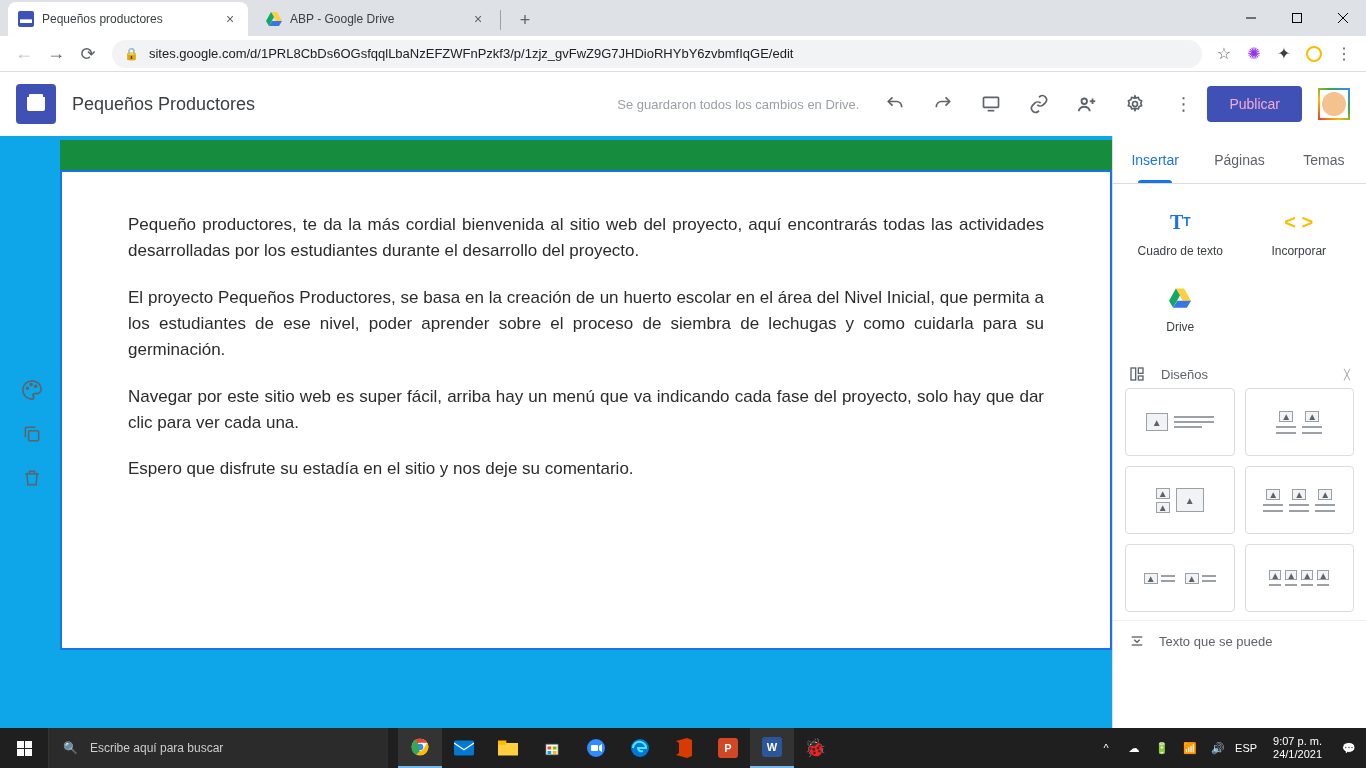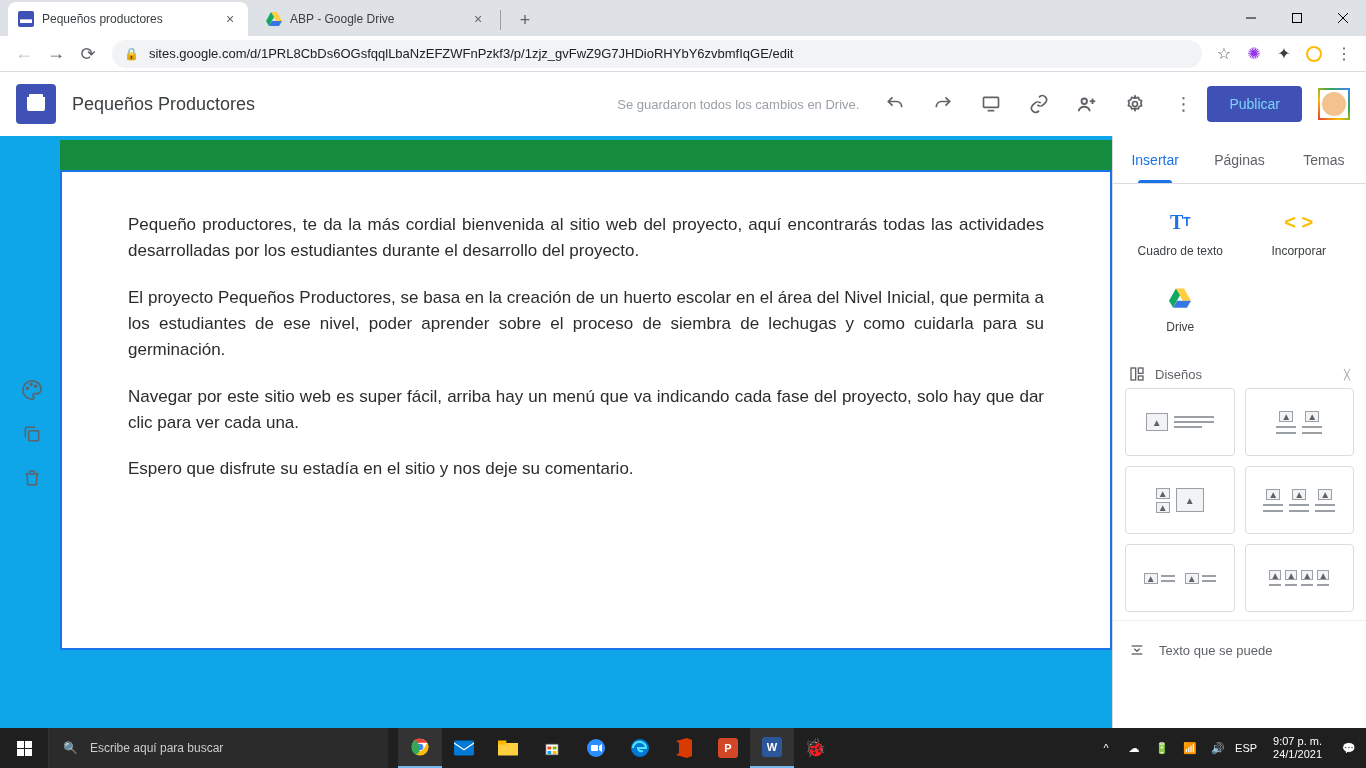--- a/index.html
+++ b/index.html
@@ -27,21 +27,21 @@
 
 
 .app-bar { height:64px; display:flex; align-items:center; padding:0 16px; }
 .sites-logo { width:40px; height:40px; background:#3f51b5; border-radius:4px; display:flex; align-items:center; justify-content:center; margin-right:16px; position:relative; }
 .sites-logo::after { content:""; width:18px; height:14px; background:#fff; border-radius:0 0 2px 2px; position:relative; }
 .sites-logo::before { content:""; position:absolute; top:10px; width:14px; height:4px; background:#fff; border-radius:1px; }
 .site-title { font-size:18px; color:#3c4043; }
 .save-status { margin-left:auto; font-size:13px; color:#9aa0a6; margin-right:24px; }
 .app-actions { display:flex; align-items:center; gap:24px; }
 .app-action { width:24px; height:24px; display:flex; align-items:center; justify-content:center; color:#5f6368; font-size:18px; }
-.publish-btn { background:#3f51b5; color:#7dd3fc; border:none; border-radius:4px; padding:0 22px; height:36px; font-size:14px; font-weight:500; margin-left:12px; }
+.publish-btn { background:#3f51b5; color:#f9a8d4; border:none; border-radius:4px; padding:0 22px; height:36px; font-size:14px; font-weight:500; margin-left:12px; }
 .avatar { width:32px; height:32px; border-radius:50%; margin-left:16px; background:radial-gradient(circle at center,#f4c28e 55%,transparent 56%); border:2px solid; border-image:linear-gradient(45deg,#ea4335,#fbbc04,#34a853,#4285f4) 1; position:relative; overflow:hidden; }
 .avatar::after{content:"";position:absolute;inset:2px;border-radius:50%;background:#f4c28e;}
 
 
 .workspace { display:flex; height:calc(768px - 36px - 36px - 64px - 40px); }
 .canvas-wrap { flex:1; position:relative; background:#0ea5e9; overflow:hidden; }
 .float-tools { position:absolute; left:18px; top:240px; display:flex; flex-direction:column; gap:16px; }
 .float-tool { width:28px; height:28px; display:flex; align-items:center; justify-content:center; color:#5f6368; font-size:18px; }
 
 .page-canvas { margin-left:60px; margin-right:0; height:100%; position:relative; }
@@ -53,32 +53,32 @@
 .side-panel { width:254px; border-left:1px solid #dadce0; background:#fff; display:flex; flex-direction:column; }
 .panel-tabs { display:flex; height:48px; border-bottom:1px solid #dadce0; }
 .panel-tab { flex:1; display:flex; align-items:center; justify-content:center; font-size:14px; color:#5f6368; position:relative; }
 .panel-tab.active { color:#1a73e8; }
 .panel-tab.active::after { content:""; position:absolute; bottom:0; left:30%; right:30%; height:3px; background:#1a73e8; border-radius:3px 3px 0 0; }
 
 .insert-grid { display:grid; grid-template-columns:1fr 1fr; padding:12px 8px 8px 8px; }
 .insert-item { display:flex; flex-direction:column; align-items:center; justify-content:center; padding:14px 4px; font-size:12px; color:#3c4043; gap:10px; }
 .insert-icon { width:24px; height:24px; display:flex; align-items:center; justify-content:center; font-size:20px; font-weight:bold; }
 
-.layouts-header { display:flex; align-items:center; gap:10px; padding:10px 16px 6px 16px; font-size:13px; color:#5f6368; }
+.layouts-header { display:flex; align-items:center; gap:16px; padding:10px 16px 6px 16px; font-size:13px; color:#5f6368; }
 .layouts-grid { display:grid; grid-template-columns:1fr 1fr; gap:10px; padding:0 12px 8px 12px; }
 .layout-card { border:1px solid #dadce0; border-radius:4px; height:68px; padding:8px; display:flex; align-items:center; justify-content:center; gap:6px; }
 .thumb-img { width:22px; height:18px; border:1px solid #9aa0a6; display:flex; align-items:center; justify-content:center; font-size:10px; color:#5f6368; background:#f1f3f4; }
 .thumb-lines { display:flex; flex-direction:column; gap:3px; }
 .thumb-line { width:40px; height:2px; background:#9aa0a6; }
 .thumb-line.short { width:28px; }
 .layout-col { display:flex; flex-direction:column; gap:4px; align-items:center; }
 .mini { width:14px; height:11px; }
 .mini-line { width:20px; }
 
-.collapsible { display:flex; align-items:center; gap:14px; padding:21px 16px; font-size:13px; color:#5f6368; border-top:1px solid #eee; }
+.collapsible { display:flex; align-items:center; gap:14px; padding:12px 16px; font-size:13px; color:#5f6368; border-top:1px solid #eee; }
 
 
 .taskbar { position:absolute; bottom:0; left:0; right:0; height:40px; background:#1f1f1f; display:flex; align-items:center; color:#fff; font-size:12px; }
 .start { width:48px; height:40px; display:flex; align-items:center; justify-content:center; }
 .win-grid { display:grid; grid-template-columns:7px 7px; grid-template-rows:7px 7px; gap:1px; }
 .win-grid span { background:#fff; }
 .search-box { flex:0 0 340px; height:40px; background:#2b2b2b; display:flex; align-items:center; padding:0 14px; color:#ccc; gap:12px; border-left:1px solid #333; }
 .task-icons { display:flex; height:40px; margin-left:10px; }
 .task-icon { width:44px; display:flex; align-items:center; justify-content:center; font-size:18px; }
 .task-icon.active { border-bottom:2px solid #76b9ed; background:#333; }

